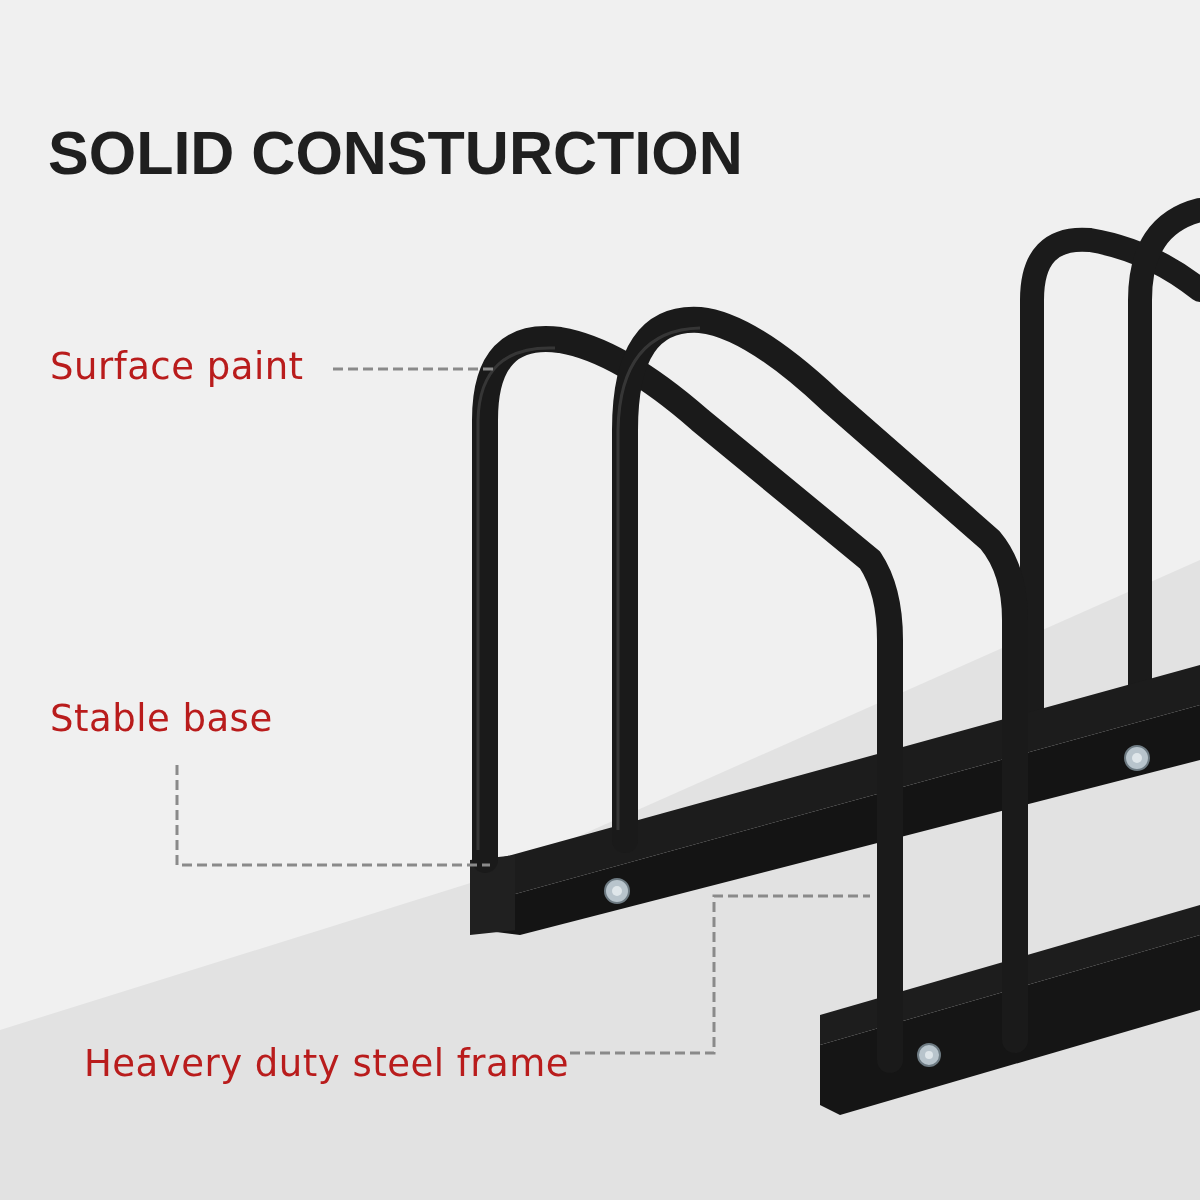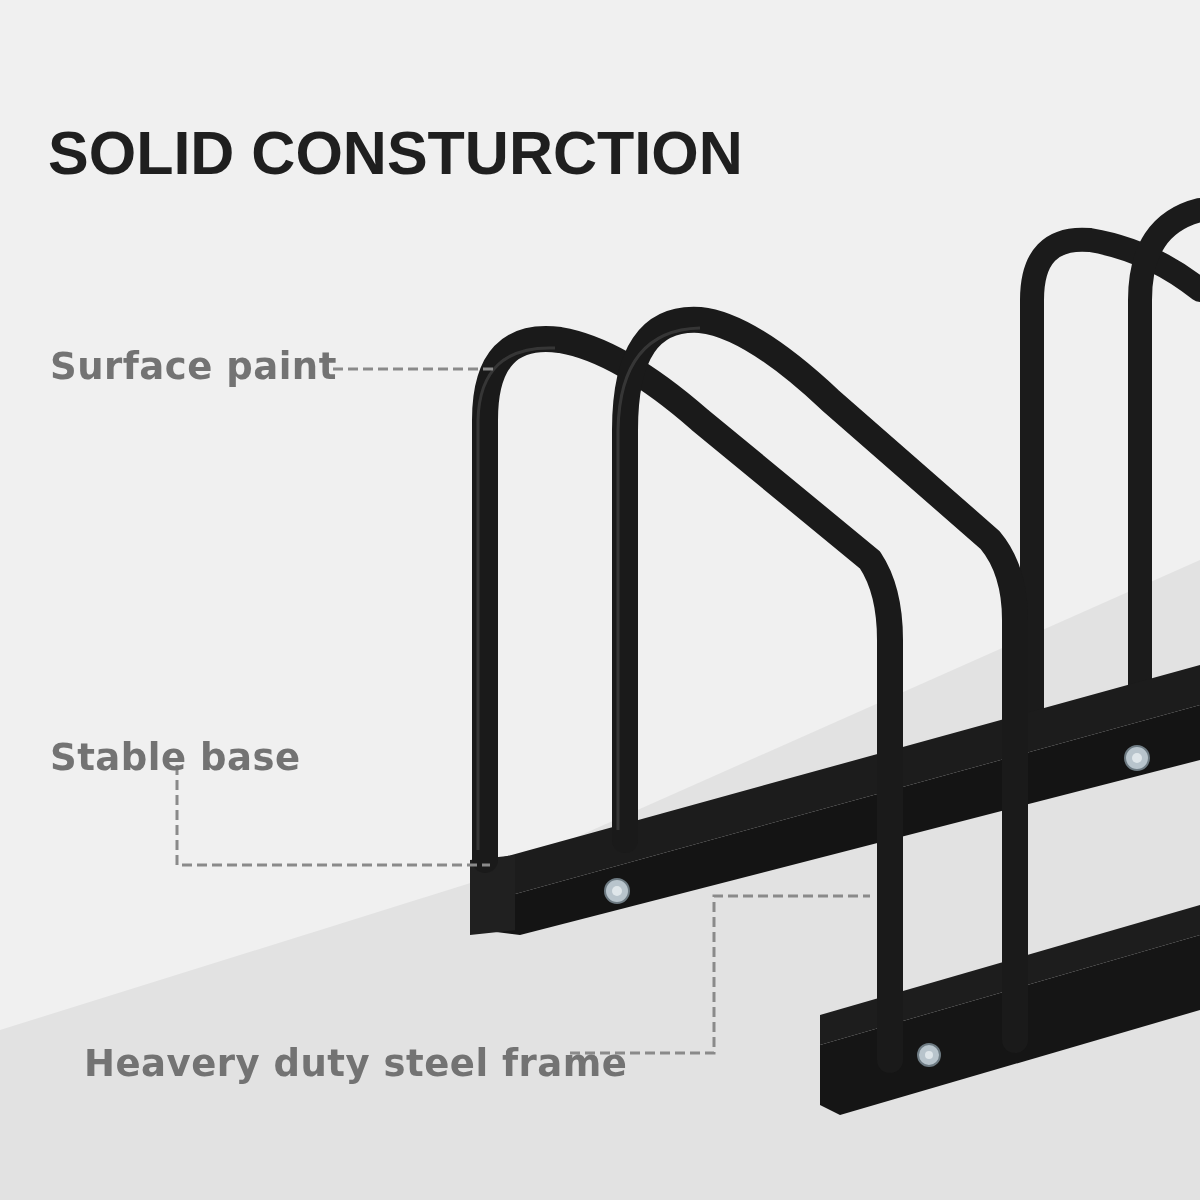--- a/index.html
+++ b/index.html
@@ -1,21 +1,21 @@
 <!DOCTYPE html>
 <html><head>
 <meta charset="utf-8">
 <style>
   html, body { margin: 0; padding: 0; }
   body { width: 1200px; height: 1200px; overflow: hidden; background: #f0f0f0; position: relative; font-family: "Liberation Sans", "DejaVu Sans", sans-serif; }
   .canvas { position: absolute; left: 0; top: 0; width: 1003px; height: 1200px; }
   .title { position: absolute; left: 48px; top: 118px; font-family: "Liberation Sans", sans-serif; font-weight: 700; font-size: 61px; letter-spacing: 0px; color: #1f1f1f; white-space: nowrap; }
-  .callout { position: absolute; font-family: "DejaVu Sans", sans-serif; font-weight: 700; color: #737373; white-space: nowrap; letter-spacing: 0.5px; }
+  .callout { position: absolute; font-family: "DejaVu Sans", sans-serif; font-weight: 400; color: #b91c1c; white-space: nowrap; letter-spacing: 0.5px; }
   .c1 { left: 50px; top: 345px; font-size: 37px; }
-  .c2 { left: 50px; top: 736px; font-size: 37px; }
+  .c2 { left: 50px; top: 697px; font-size: 37px; }
   .c3 { left: 52px; top: 1042px; font-size: 37px; margin-left: 32px; }
   svg { position: absolute; left: 0; top: 0; }
 </style>
 </head>
 <body>
 
 <div class="canvas">
 
   <svg width="1200" height="1200" viewBox="0 0 1200 1200">
 

